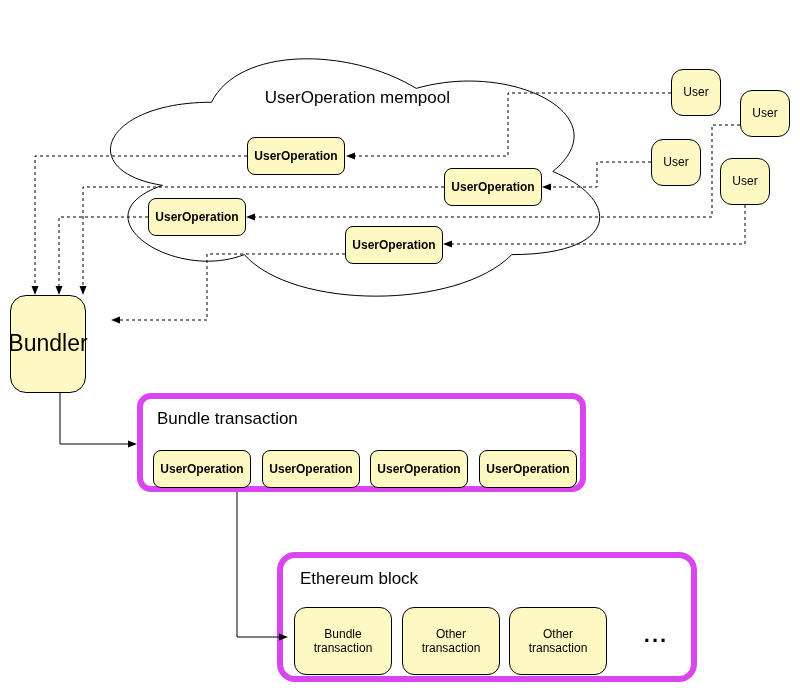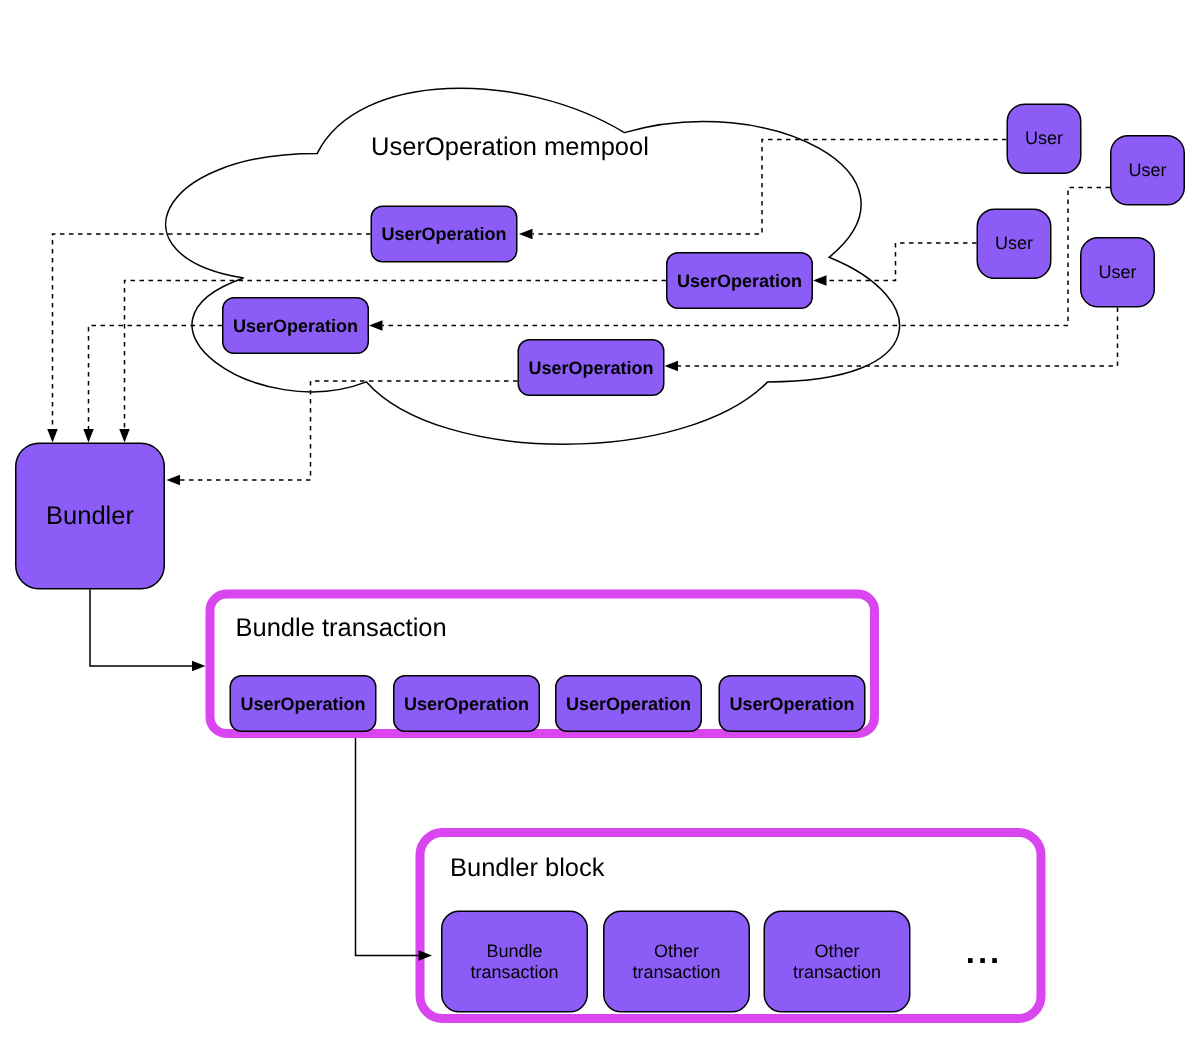--- a/index.html
+++ b/index.html
@@ -12,48 +12,48 @@
     overflow:hidden;
   }
   #cloud-layer,#connector-layer{
     position:absolute;left:0;top:0;width:800px;height:691px;
   }
   #cloud-layer{z-index:0;}
   #connector-layer{z-index:2;pointer-events:none;}
   .boxes{position:absolute;left:0;top:0;width:800px;height:691px;z-index:1;}
   .node{
     position:absolute;box-sizing:border-box;
-    border:1px solid #000;border-radius:8px;background:#8b5cf6;
+    border:1px solid #000;border-radius:8px;background:#fef9c3;
     display:flex;align-items:center;justify-content:center;
     font-size:12px;line-height:1.2;text-align:center;
   }
   .op{width:98px;height:38px;font-weight:bold;}
   .user{width:50px;height:47px;border-radius:12px;}
   .bundler{
-    width:100px;height:98px;border-radius:16px;font-size:17px;
+    width:76px;height:98px;border-radius:16px;font-size:23px;
   }
   .container-node{
     position:absolute;box-sizing:border-box;
     border:6px solid #d946ef;background:#fff;
   }
   .bt-container{
     left:137px;top:393px;width:449px;height:99px;border-radius:14px;
   }
   .eb-container{
     left:277px;top:552px;width:420px;height:130px;border-radius:18px;
   }
   .container-title{
     position:absolute;font-size:17px;white-space:nowrap;
   }
   .bt-title{left:14px;top:10px;}
   .eb-title{left:17px;top:11px;}
   .eth-box{width:98px;height:68px;border-radius:12px;padding:4px;}
   .cloud-title{
     position:absolute;left:230px;top:88px;width:220px;
-    text-align:center;font-size:17px;white-space:nowrap;
+    text-align:right;font-size:17px;white-space:nowrap;
   }
   .ellipsis{
     position:absolute;left:618px;top:616px;width:64px;
     text-align:center;font-size:22px;font-weight:bold;letter-spacing:2px;
   }
   .connector{fill:none;stroke:#000;stroke-width:1;}
   .dashed{stroke-dasharray:3 3;}
   .arrowhead{fill:#000;stroke:none;}
   .cloud{fill:#fff;stroke:#000;stroke-width:1;}
 </style>
@@ -115,21 +115,21 @@
       </div>
       <div class="node op" style="left:227px;top:51px;">
         <span>UserOperation</span>
       </div>
       <div class="node op" style="left:336px;top:51px;">
         <span>UserOperation</span>
       </div>
     </div>
 
     <div class="container-node eb-container">
-      <div class="container-title eb-title">Bundler block</div>
+      <div class="container-title eb-title">Ethereum block</div>
       <div class="node eth-box" style="left:11px;top:49px;">
         <span>Bundle transaction</span>
       </div>
       <div class="node eth-box" style="left:119px;top:49px;">
         <span>Other transaction</span>
       </div>
       <div class="node eth-box" style="left:226px;top:49px;">
         <span>Other transaction</span>
       </div>
       <div class="ellipsis" style="left:341px;top:64px;position:absolute;width:64px;text-align:center;font-size:22px;font-weight:bold;letter-spacing:2px;">...</div>

